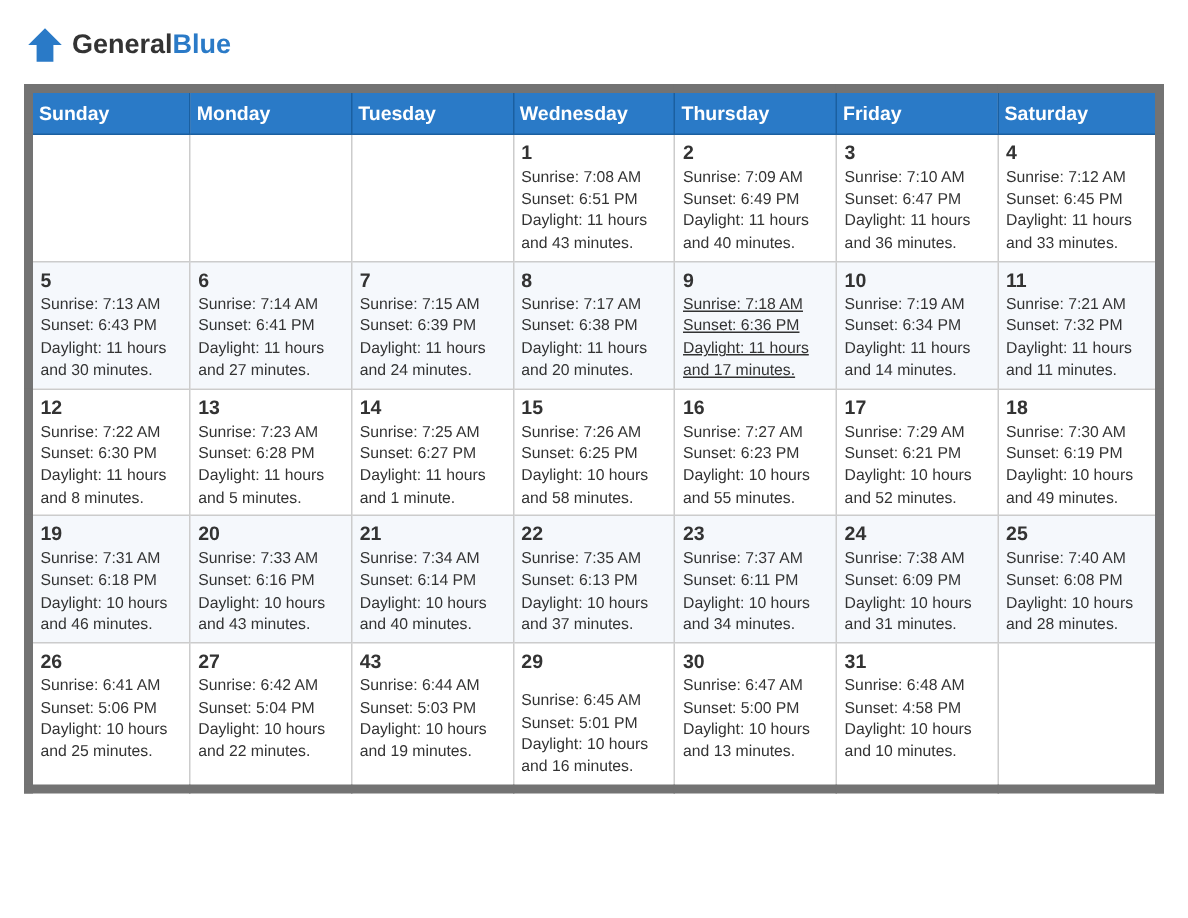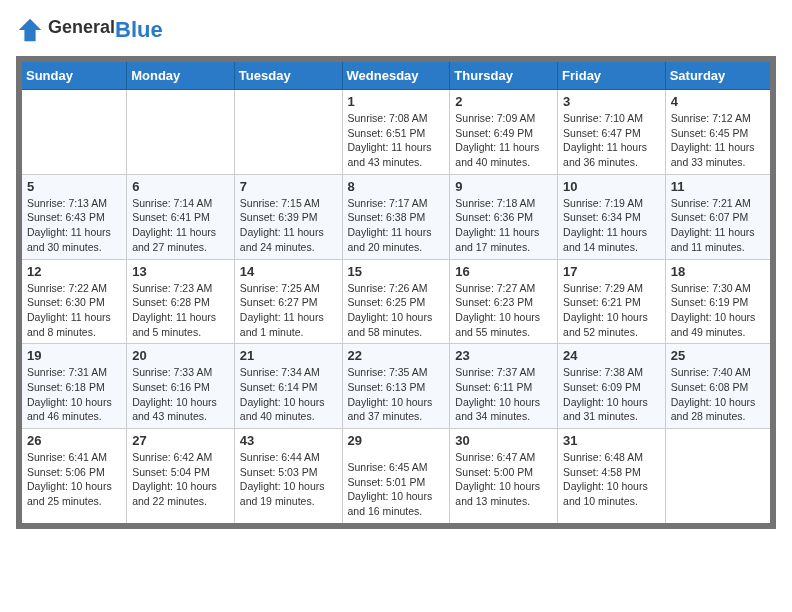--- a/index.html
+++ b/index.html
@@ -24,21 +24,21 @@
       display: flex;
       flex-direction: row;
       line-height: 1.1;
     }
     .logo-general {
       font-size: 18px;
       font-weight: bold;
       color: #333;
     }
     .logo-blue {
-      font-size: 22px;
+      font-size: 18px;
       font-weight: bold;
       color: #2a7ac7;
     }
     .logo-icon {
       width: 28px;
       height: 28px;
       margin-right: 4px;
     }
     .title-block {
       text-align: right;
@@ -180,36 +180,36 @@
         </td>
         <td>
           <div class="day-number">8</div>
           <div class="day-info" style="white-space: pre-line;">Sunrise: 7:17 AM
 Sunset: 6:38 PM
 Daylight: 11 hours
 and 20 minutes.</div>
         </td>
         <td>
           <div class="day-number">9</div>
-          <div class="day-info" style="white-space: pre-line;">Sunrise: 7:18 AM
+          <div class="day-info" style="white-space: pre-line; text-decoration: underline;">Sunrise: 7:18 AM
 Sunset: 6:36 PM
 Daylight: 11 hours
 and 17 minutes.</div>
         </td>
         <td>
           <div class="day-number">10</div>
           <div class="day-info" style="white-space: pre-line;">Sunrise: 7:19 AM
 Sunset: 6:34 PM
 Daylight: 11 hours
 and 14 minutes.</div>
         </td>
         <td>
           <div class="day-number">11</div>
           <div class="day-info" style="white-space: pre-line;">Sunrise: 7:21 AM
-Sunset: 6:07 PM
+Sunset: 7:32 PM
 Daylight: 11 hours
 and 11 minutes.</div>
         </td>
       </tr>
       <tr>
         <td>
           <div class="day-number">12</div>
           <div class="day-info" style="white-space: pre-line;">Sunrise: 7:22 AM
 Sunset: 6:30 PM
 Daylight: 11 hours

